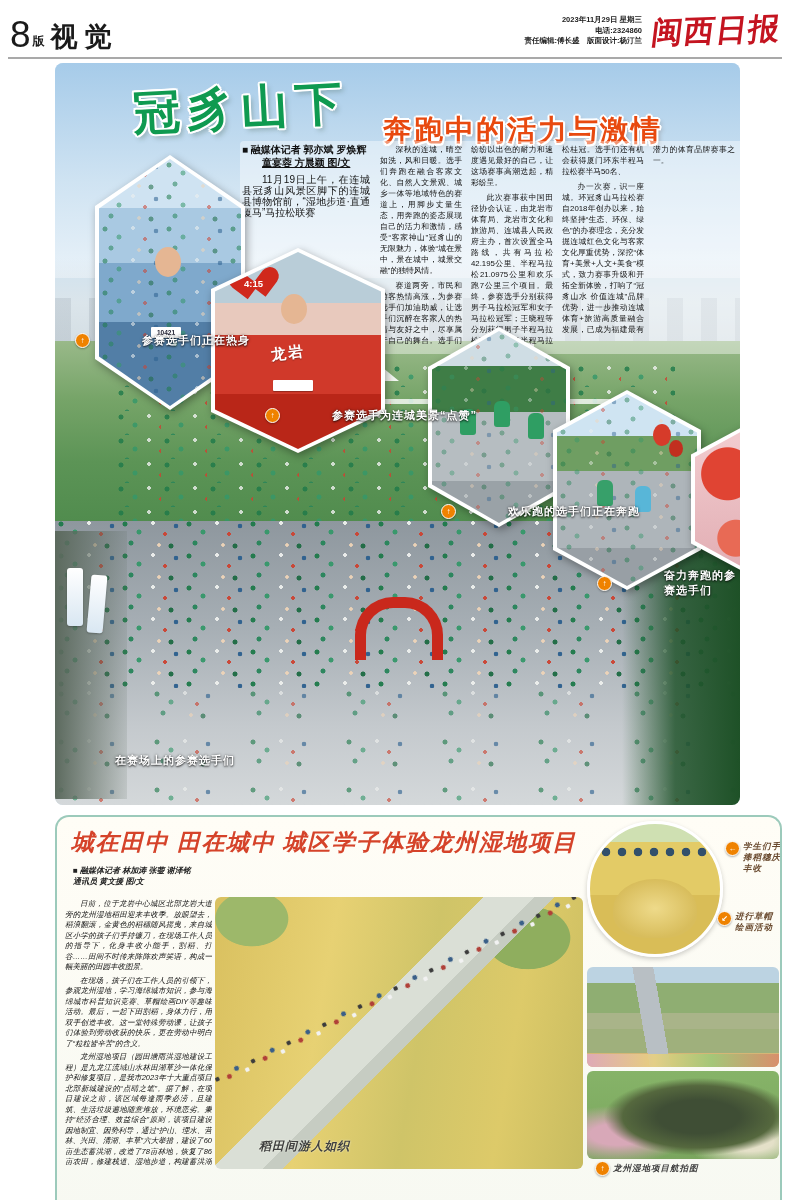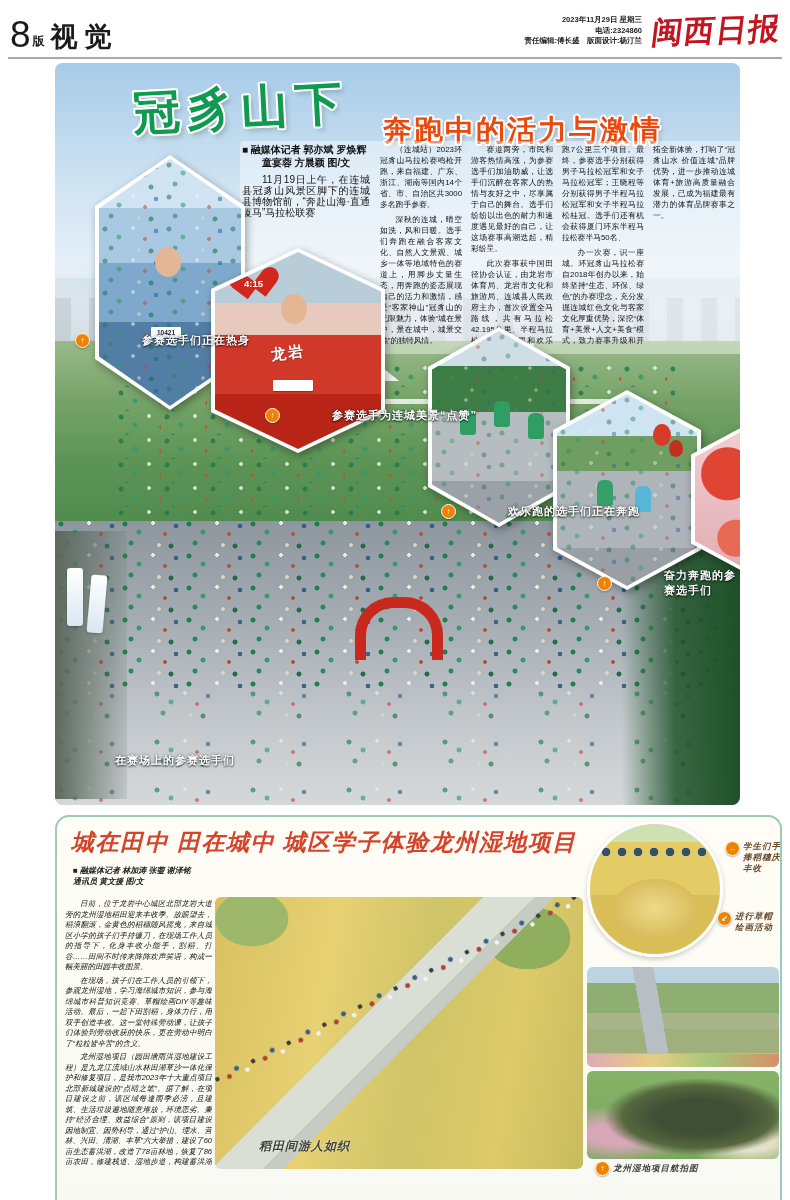--- a/index.html
+++ b/index.html
@@ -49,21 +49,21 @@
   .t-script{left:78px;top:14px;z-index:15;font-size:47px;font-weight:900;letter-spacing:7px;color:#0f9a50;transform:rotate(-3deg);
     text-shadow:-2px 0 #fff,2px 0 #fff,0 -2px #fff,0 2px #fff,-1.6px -1.6px #fff,1.6px 1.6px #fff,-1.6px 1.6px #fff,1.6px -1.6px #fff,3px 4px 5px rgba(60,90,70,.35);}
   .t-main{left:328px;top:48px;z-index:15;font-size:29px;font-weight:900;letter-spacing:2px;color:#e8490f;
     text-shadow:-2px 0 #fff,2px 0 #fff,0 -2px #fff,0 2px #fff,-1.5px -1.5px #fff,1.5px 1.5px #fff,-1.5px 1.5px #fff,1.5px -1.5px #fff,3px 3px 4px rgba(90,60,40,.3);}
 
   
   .a1text{left:185px;top:78px;width:500px;z-index:25;display:flex;gap:10px;background:rgba(255,255,255,.42);padding:3px 2px;border-radius:4px;}
   .a1text p{margin:0 0 4px 0;text-indent:2em;}
   .colA{width:128px;flex:none;font-size:10px;line-height:11px;text-align:justify;color:#111;}
   .colA .by{font-weight:bold;text-indent:0;margin-bottom:2px;}
-  .colA .by2{font-weight:bold;text-indent:2em;margin-bottom:6px;}
+  .colA .by2{font-weight:bold;text-indent:2em;margin-bottom:6px;text-decoration:underline;}
   .cols{width:355px;flex:none;height:207px;column-count:4;column-gap:9px;column-fill:auto;font-size:7.8px;line-height:11px;text-align:justify;color:#111;overflow:hidden;}
 
   
   .hex{position:absolute;z-index:26;filter:drop-shadow(2px 3px 4px rgba(0,0,0,.35));}
   .hexclip{clip-path:polygon(50% 0%,100% 20%,100% 80%,50% 100%,0% 80%,0% 20%);}
   .hex-border{width:100%;height:100%;background:#fff;}
   .hex-in{position:absolute;inset:4px;overflow:hidden;}
 
   .hx1-bg{background:linear-gradient(#cfe3f2 0 20%,#a9c9e2 20% 42%,#7fa9cc 42% 66%,#527ea6 66%);}
   .hx2-bg{background:linear-gradient(#b9cdd8 0 26%,#e8c9bd 26% 42%,#d0392a 42% 72%,#b92618 72%);}
@@ -162,24 +162,23 @@
   <div class="abs bannerflag" style="left:34px;top:512px;transform:rotate(5deg);"></div>
   <div class="abs sign">2023环冠</div>
 
   <div class="abs t-script">冠豸山下</div>
   <div class="abs t-main">奔跑中的活力与激情</div>
 
   <div class="abs a1text">
     <div class="colA">
       <p class="by">■ 融媒体记者 郭亦斌 罗焕辉</p>
       <p class="by2">童宴蓉 方晨颖 图/文</p>
-      <p>11月19日上午，在连城县冠豸山风景区脚下的连城县博物馆前，“奔赴山海·直通厦马”马拉松联赛</p>
+      <p>11月19日上午，在连城县冠豸山风景区脚下的连城县博物馆前，“湿地步道·直通厦马”马拉松联赛</p>
     </div>
     <div class="cols">
-      <p>（连城站）2023环冠豸山马拉松赛鸣枪开跑，来自福建、广东、浙江、湖南等国内14个省、市、自治区共3000多名跑手参赛。</p>
       <p>深秋的连城，晴空如洗，风和日暖。选手们奔跑在融合客家文化、自然人文景观、城乡一体等地域特色的赛道上，用脚步丈量生态，用奔跑的姿态展现自己的活力和激情，感受“客家神山”冠豸山的无限魅力，体验“城在景中，景在城中，城景交融”的独特风情。</p>
       <p>赛道两旁，市民和游客热情高涨，为参赛选手们加油助威，让选手们沉醉在客家人的热情与友好之中，尽享属于自己的舞台。选手们纷纷以出色的耐力和速度遇见最好的自己，让这场赛事高潮迭起，精彩纷呈。</p>
       <p>此次赛事获中国田径协会认证，由龙岩市体育局、龙岩市文化和旅游局、连城县人民政府主办，首次设置全马路线，共有马拉松42.195公里、半程马拉松21.0975公里和欢乐跑7公里三个项目。最终，参赛选手分别获得男子马拉松冠军和女子马拉松冠军；王晓程等分别获得男子半程马拉松冠军和女子半程马拉松桂冠。选手们还有机会获得厦门环东半程马拉松赛半马50名、</p>
       <p>办一次赛，识一座城。环冠豸山马拉松赛自2018年创办以来，始终坚持“生态、环保、绿色”的办赛理念，充分发掘连城红色文化与客家文化厚重优势，深挖“体育+美景+人文+美食”模式，致力赛事升级和开拓全新体验，打响了“冠豸山水 价值连城”品牌优势，进一步推动连城体育+旅游高质量融合发展，已成为福建最有潜力的体育品牌赛事之一。</p>
     </div>
   </div>
 
   <div class="hex" style="left:40px;top:92px;width:150px;height:255px;">
     <div class="hex-border hexclip"></div>
     <div class="hex-in hexclip hx1-bg">

